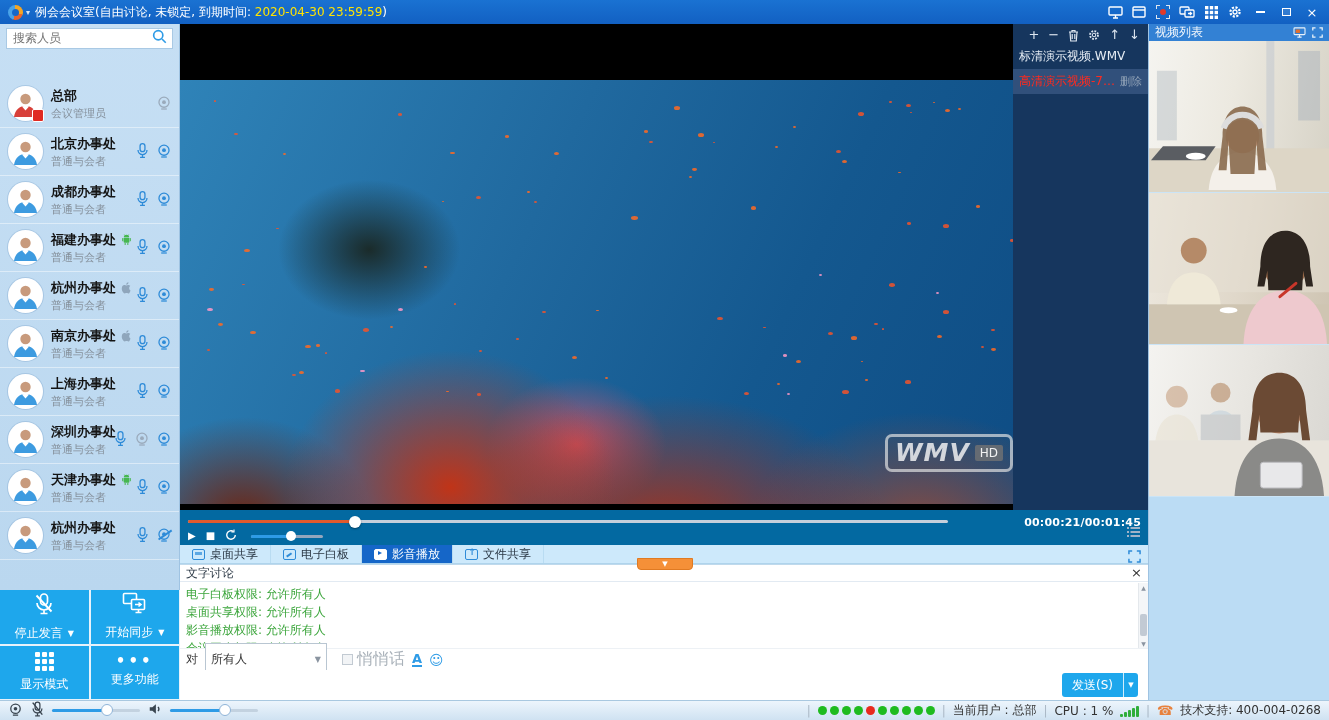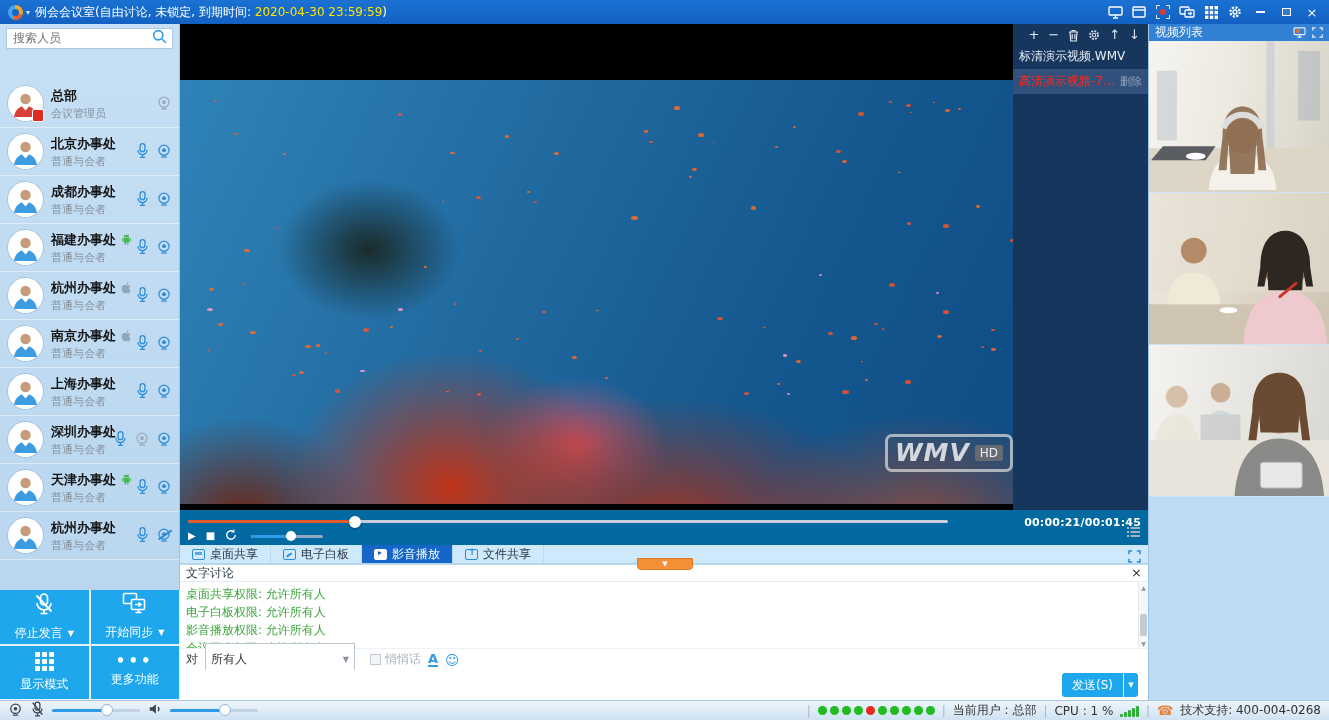--- a/index.html
+++ b/index.html
@@ -119,26 +119,26 @@
   .chat-header{height:17px;display:flex;align-items:center;padding:0 6px;border-bottom:1px solid #E2EAF2;}
   .chat-title{font-size:12px;color:#2B3845;flex:1;}
   .chat-close{font-size:13px;color:#333;cursor:pointer;line-height:12px;}
   .chat-msgs{position:absolute;left:0;top:18px;right:10px;bottom:52px;overflow:hidden;padding:2px 0 0 6px;}
   .chat-msg{font-size:12px;color:#3BA53B;line-height:18px;white-space:nowrap;}
   .chat-scroll{position:absolute;right:0;top:18px;width:10px;bottom:52px;background:#F4F6F8;border-left:1px solid #E4E8EC;}
   .scr-btn{height:9px;display:flex;align-items:center;justify-content:center;font-size:6px;color:#8A94A0;}
   .scr-thumb{position:absolute;left:1px;right:1px;top:48%;height:22px;background:#C2CAD4;border-radius:2px;}
   .composer{position:absolute;left:0;bottom:30px;height:22px;right:0;display:flex;align-items:center;gap:7px;padding:0 6px;border-top:1px solid #EDF1F5;}
   .to-label{font-size:12px;color:#333;}
-  .recipient-select{width:150px;height:18px;border:1px solid #B9C6D2;background:#fff;font-size:12px;color:#333;display:flex;align-items:center;padding:16px 5px;cursor:pointer;}
+  .recipient-select{width:122px;height:18px;border:1px solid #B9C6D2;background:#fff;font-size:12px;color:#333;display:flex;align-items:center;padding:16px 5px;cursor:pointer;}
   .recipient-select .sel-text{flex:1;}
   .sel-caret{font-size:8px;color:#8A94A0;}
   .whisper{display:flex;align-items:center;gap:4px;margin-left:8px;}
   .whisper .cb{width:11px;height:11px;border:1px solid #C2CAD2;background:#F2F4F6;}
-  .whisper-label{font-size:12px;color:#AAB2BA;}
+  .whisper-label{font-size:16px;color:#AAB2BA;}
   .font-ico{color:#2E9BE6;font-weight:bold;font-size:13px;border-bottom:2px solid #2E9BE6;line-height:12px;cursor:pointer;}
   .smiley-ico{color:#2E9BE6;font-size:14px;line-height:14px;cursor:pointer;}
   .chat-input{position:absolute;left:0;bottom:0;height:30px;right:0;background:#fff;}
   .send-group{position:absolute;right:10px;bottom:3px;display:flex;height:24px;border-radius:3px;overflow:hidden;}
   .send-btn{background:#1EA7EC;color:#fff;font-size:12px;display:flex;align-items:center;padding:0 10px;cursor:pointer;}
   .send-caret{background:#1EA7EC;border-left:1px solid rgba(255,255,255,.8);color:#fff;width:15px;display:flex;align-items:center;justify-content:center;font-size:7px;cursor:pointer;}
 
   
   .rightpanel{left:1148px;top:24px;width:181px;height:676px;background:#BBDCF4;border-left:1px solid #9FC3E2;}
   .vl-header{height:17px;background:#3381D4;color:#F2F7FC;font-size:12px;display:flex;align-items:center;padding:0 6px;gap:6px;}
@@ -867,23 +867,23 @@
       <span>▼</span>
     </div>
 
   <div class="abs chat">
     <div class="chat-header">
       <span class="chat-title">文字讨论</span>
       <span class="chat-close">×</span>
     </div>
     <div class="chat-msgs">
 
+        <div class="chat-msg">电子白板权限: 允许所有人</div>
+
         <div class="chat-msg">桌面共享权限: 允许所有人</div>
-
-        <div class="chat-msg">电子白板权限: 允许所有人</div>
 
         <div class="chat-msg">影音播放权限: 允许所有人</div>
 
         <div class="chat-msg">会议同步权限: 允许所有人</div>
       </div>
     <div class="chat-scroll">
       <div class="scr-btn">▲</div>
       <div class="scr-thumb"></div>
       <div class="scr-btn" style="position:absolute;bottom:0;left:0;right:0;">▼</div>
     </div>

